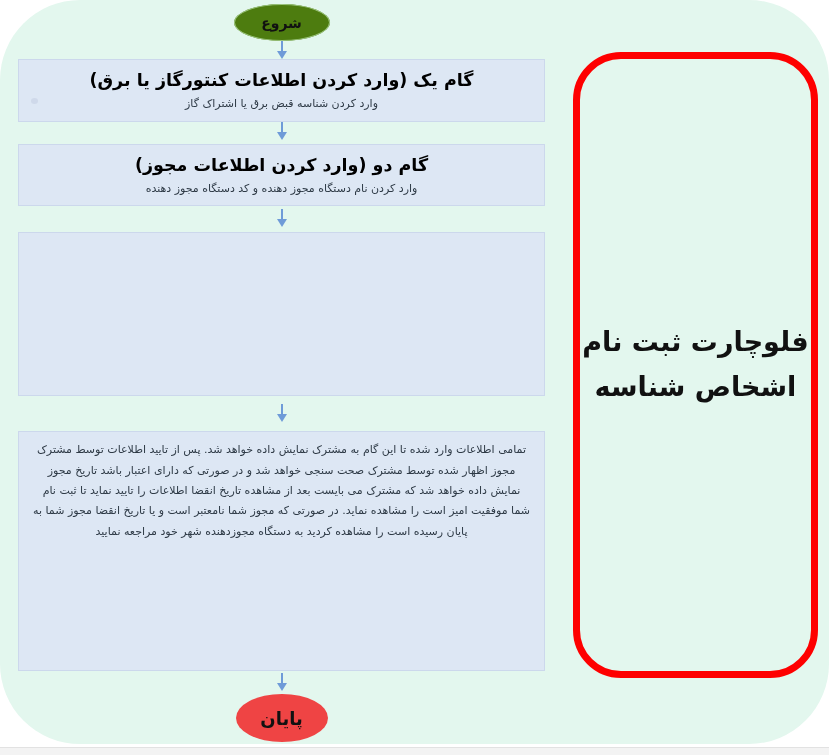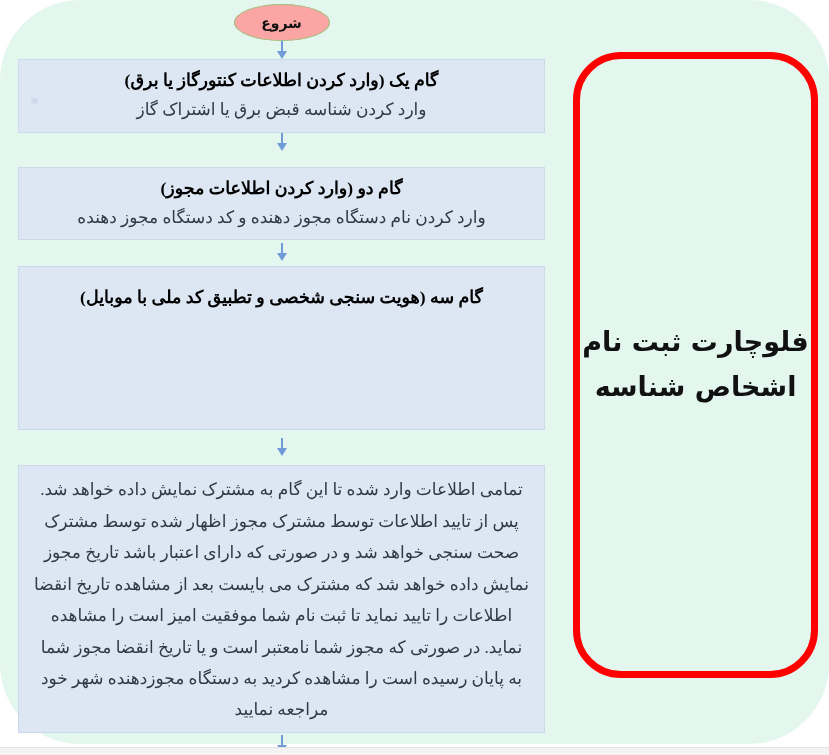--- a/index.html
+++ b/index.html
@@ -4,43 +4,43 @@
 <style>
   html,body{margin:0;padding:0;background:#ffffff;}
   body{font-family:"DejaVu Sans", sans-serif;}
   .canvas{position:relative;width:829px;height:755px;background:#ffffff;overflow:hidden;direction:rtl;}
   .mint-bg{position:absolute;left:0;top:0;width:829px;height:744px;background:#e3f7ee;border-radius:80px;}
   .bottom-strip{position:absolute;left:0;bottom:0;width:829px;height:7px;background:#f3f3f3;border-top:1px solid #e2e2e2;}
 
   .flow-col{position:absolute;left:18px;top:0;width:527px;display:flex;flex-direction:column;align-items:center;}
 
   .terminator{display:flex;align-items:center;justify-content:center;font-weight:bold;color:#111;}
-  .start-node{width:96px;height:37px;margin-top:4px;background:#fca5a5;border-radius:50%;font-size:14px;box-shadow:inset 0 0 0 1px #9cc57f;}
-  .end-node{width:92px;height:48px;margin-top:3px;background:#0f766e;border-radius:50%;font-size:15px;align-items:center;}
+  .start-node{width:96px;height:37px;margin-top:4px;background:#4d7c0f;border-radius:50%;font-size:14px;box-shadow:inset 0 0 0 1px #9cc57f;}
+  .end-node{width:92px;height:48px;margin-top:3px;background:#ef4444;border-radius:50%;font-size:18px;align-items:center;}
 
   .arrow{height:18px;display:flex;flex-direction:column;align-items:center;justify-content:flex-end;}
   .arrow .shaft{width:2px;flex:1 1 auto;background:#6f9bd8;}
   .arrow .head{width:0;height:0;border-left:5px solid transparent;border-right:5px solid transparent;border-top:8px solid #6f9bd8;}
   .a3{margin-top:3px;}
   .a4{margin-top:8px;}
   .a5{margin-top:2px;}
 
   .step{position:relative;width:100%;box-sizing:border-box;background:#dde7f4;border:1px solid #ccd8ec;
-        text-align:center;padding:7px 14px 6px 14px;color:#222;font-family:Liberation Serif, serif;}
+        text-align:center;padding:7px 14px 6px 14px;color:#222;}
   .step .t{font-weight:bold;font-size:17.5px;color:#000;line-height:1.5;}
-  .step .b{font-size:17px;line-height:1.85;color:#2e3a46;margin-top:1px;}
+  .step .b{font-size:11px;line-height:1.85;color:#2e3a46;margin-top:1px;}
   .s1{min-height:60px;}
-  .s2{min-height:58px;margin-top:16px;}
+  .s2{min-height:58px;margin-top:4px;}
   .s3{min-height:164px;margin-top:5px;padding-top:17px;}
   .s4{min-height:240px;margin-top:9px;}
   .stray-dot{position:absolute;left:12px;top:38px;width:7px;height:6px;background:#cfd9ea;border-radius:50%;}
 
   .title-panel{position:absolute;left:573px;top:52px;width:245px;height:626px;box-sizing:border-box;
                border:7px solid #fe0000;border-radius:48px;display:flex;flex-direction:column;
-               align-items:center;justify-content:center;}
+               justify-content:center;}
   .title-panel .line{font-weight:bold;font-size:27px;color:#111;line-height:1.65;text-align:center;}
 </style>
 </head>
 <body>
 
 <div class="canvas">
   <div class="mint-bg"></div>
 
   <div class="flow-col">
 
@@ -68,21 +68,20 @@
       <div class="t">گام دو (وارد کردن اطلاعات مجوز)</div>
       <div class="b">وارد کردن نام دستگاه مجوز دهنده و کد دستگاه مجوز دهنده</div>
     </div>
 
     <div class="arrow a3">
       <div class="shaft"></div>
       <div class="head"></div>
     </div>
 
     <div class="step s3">
-      <div class="t">گام سه (هویت سنجی شخصی و تطبیق کد ملی با موبایل)</div>
     </div>
 
     <div class="arrow a4">
       <div class="shaft"></div>
       <div class="head"></div>
     </div>
 
     <div class="step s4">
       <div class="b">تمامی اطلاعات وارد شده تا این گام به مشترک نمایش داده خواهد شد. پس از تایید اطلاعات توسط مشترک مجوز اظهار شده توسط مشترک صحت سنجی خواهد شد و در صورتی که دارای اعتبار باشد تاریخ مجوز نمایش داده خواهد شد که مشترک می بایست بعد از مشاهده تاریخ انقضا اطلاعات را تایید نماید تا ثبت نام شما موفقیت امیز است را مشاهده نماید. در صورتی که مجوز شما نامعتبر است و یا تاریخ انقضا مجوز شما به پایان رسیده است را مشاهده کردید به دستگاه مجوزدهنده شهر خود مراجعه نمایید</div>
     </div>

